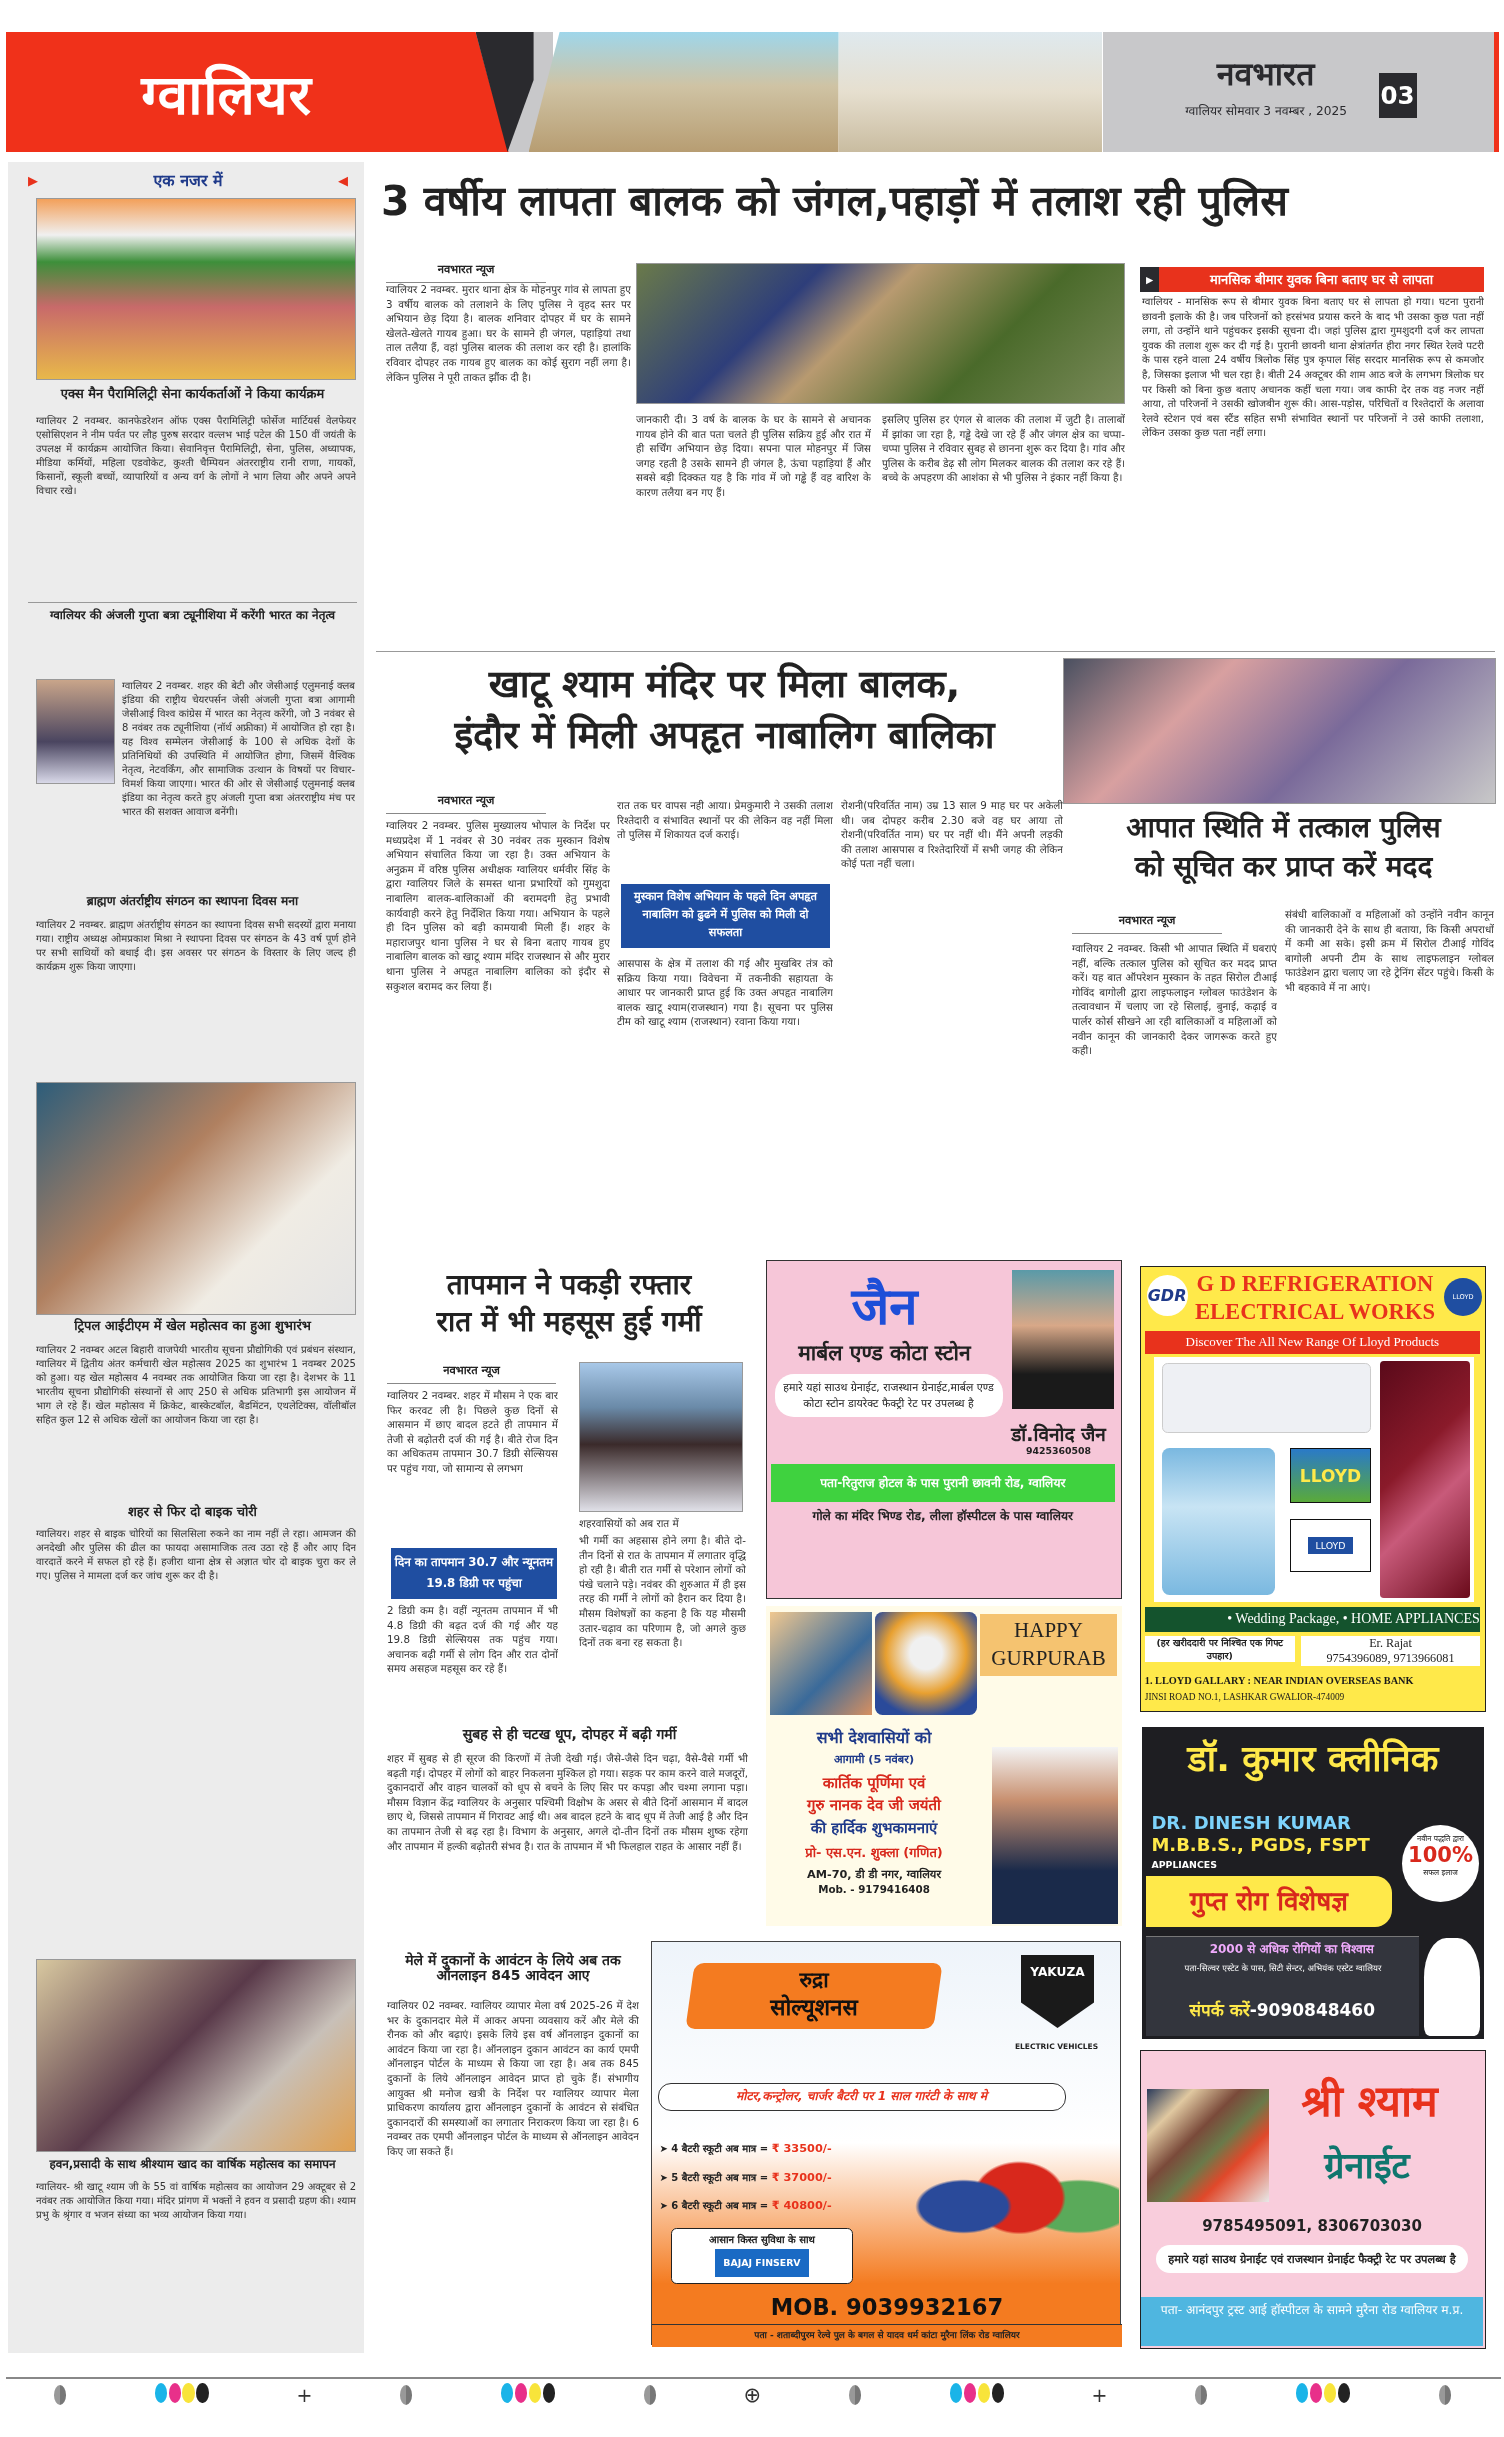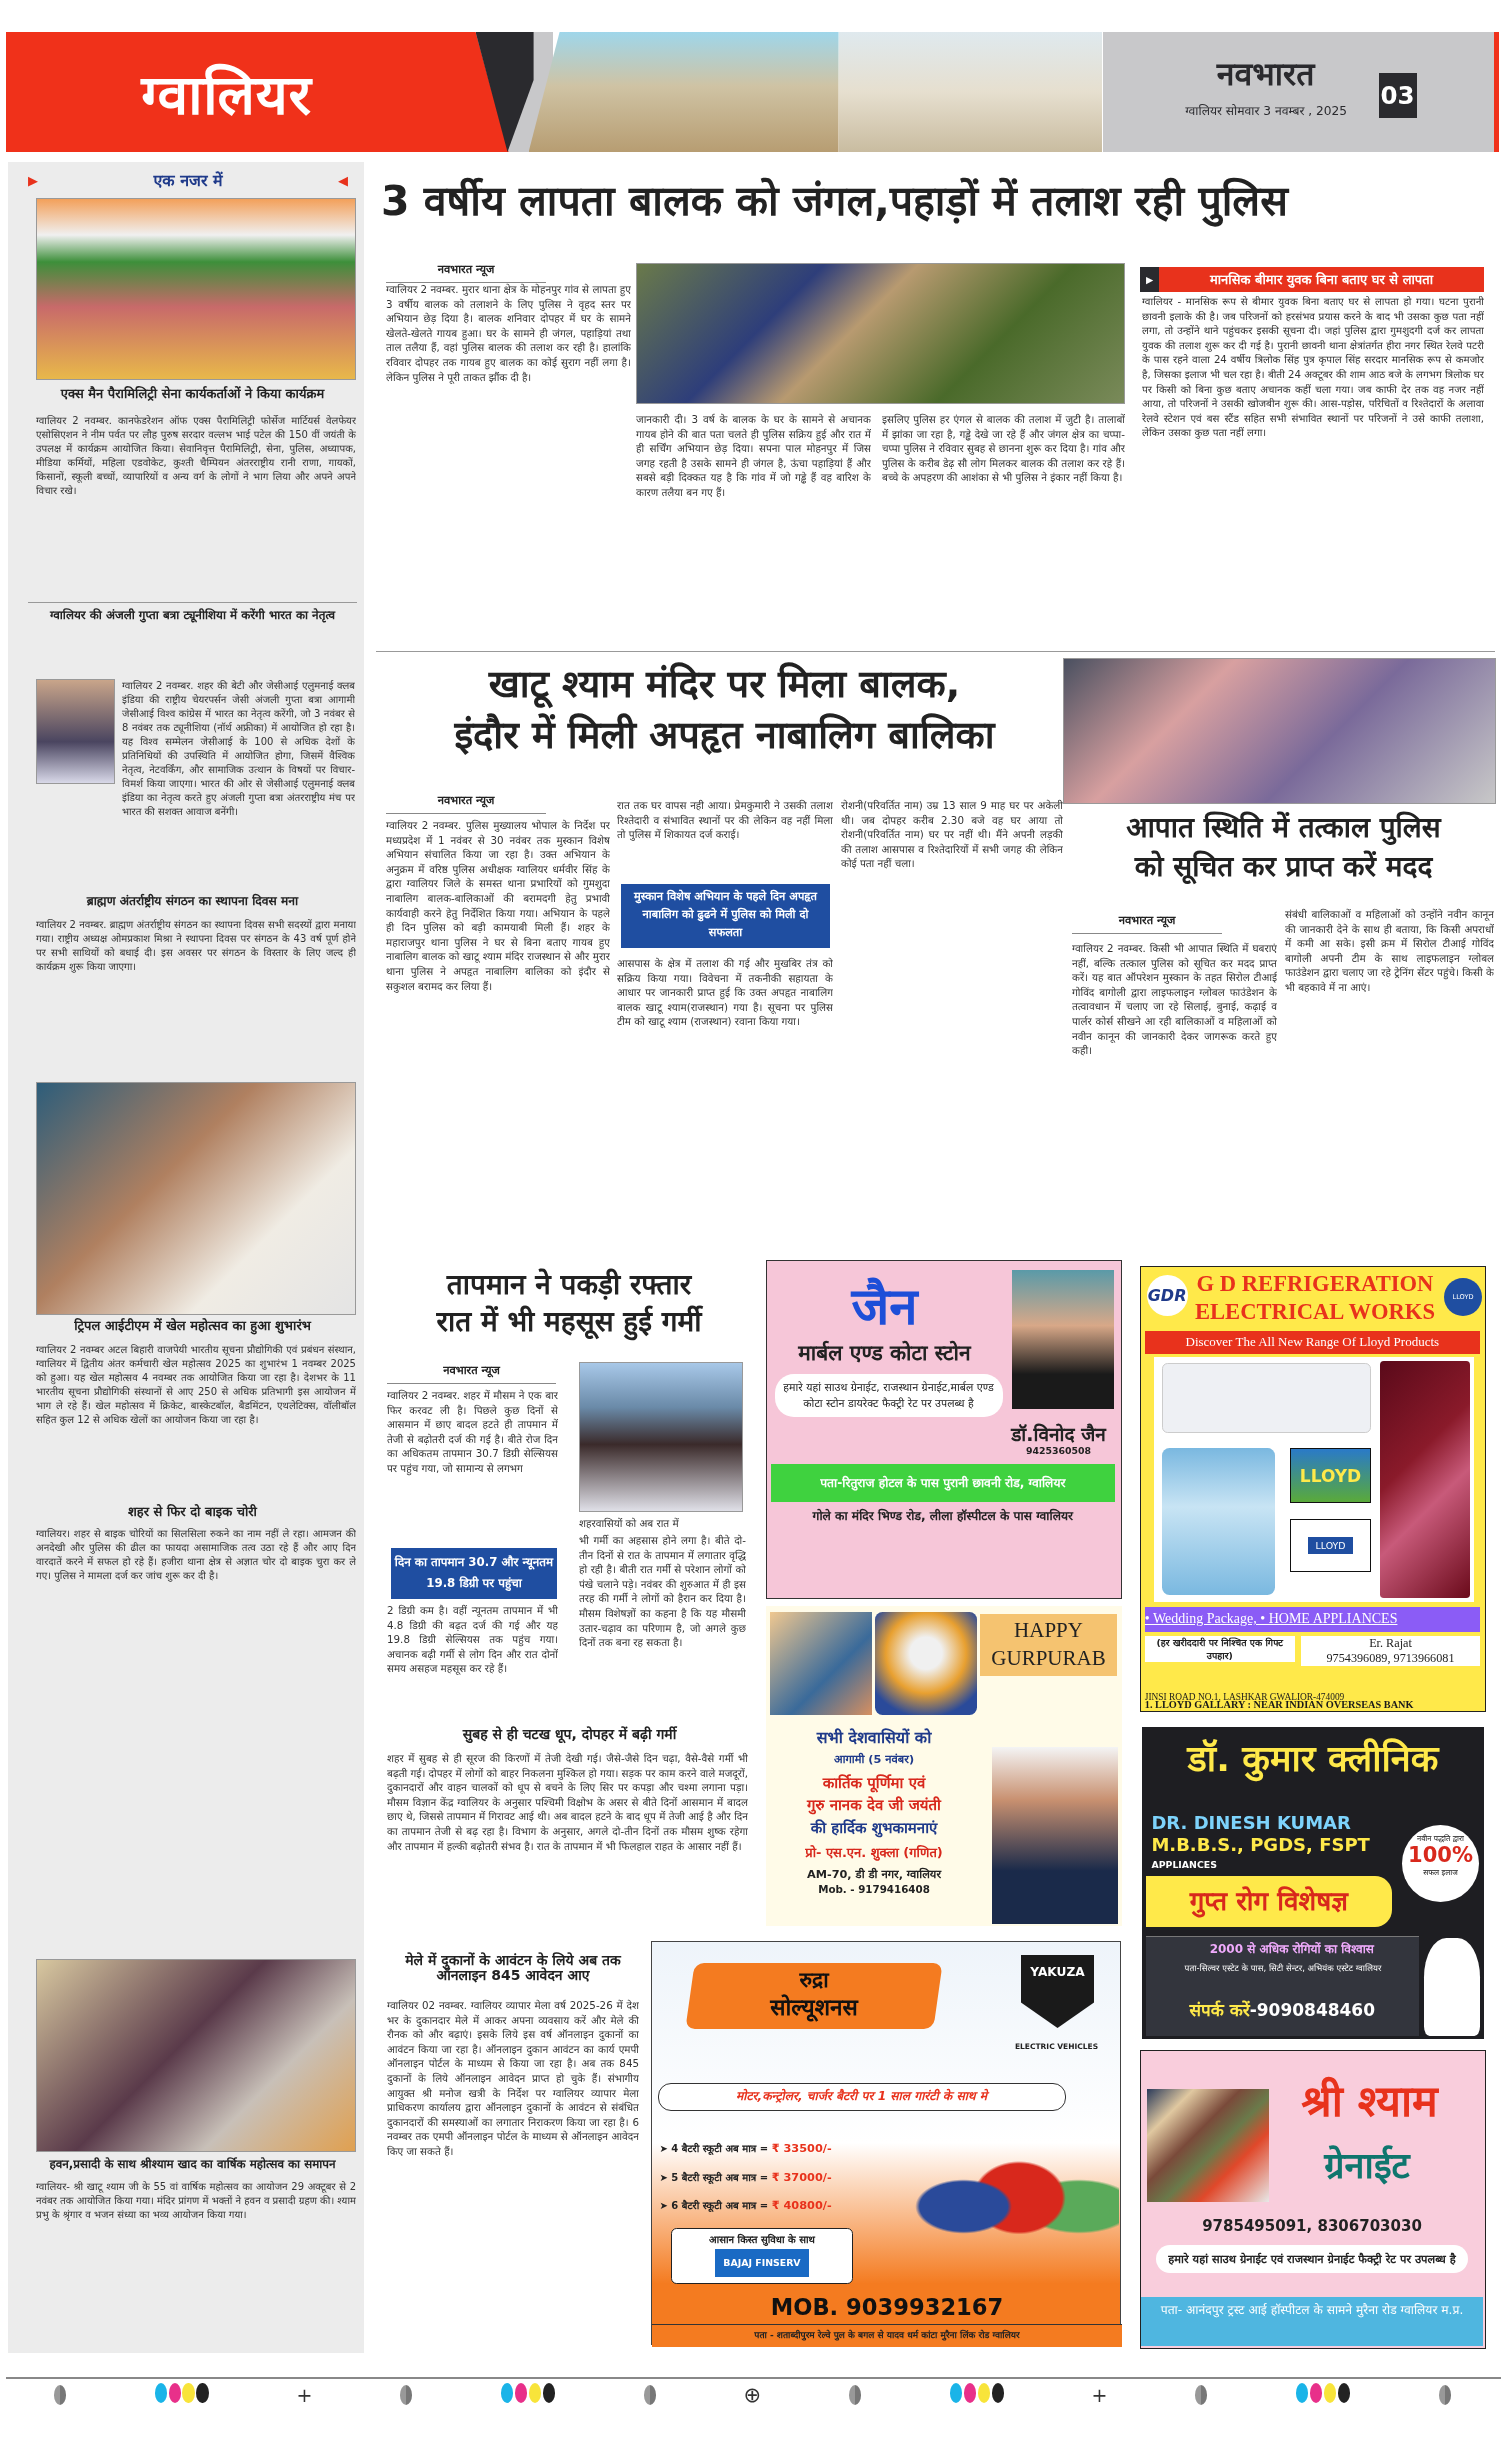--- a/index.html
+++ b/index.html
@@ -188,25 +188,25 @@
   <div class="abs" style="left:303px;top:11.3px;width:38px;height:38px;border-radius:50%;background:#1f4ea1;color:#fff;font-size:6.6px;text-align:center;line-height:38px;">LLOYD</div>
   <div class="abs" style="left:3.8px;top:64px;width:335px;height:22.6px;background:#e8321c;color:#fff;text-align:center;font-family:'Liberation Serif',serif;font-size:13px;line-height:22.6px;">Discover The All New Range Of Lloyd Products</div>
   <div class="abs" style="left:13px;top:90px;width:320px;height:245px;background:#fff;"></div>
   <div class="abs" style="left:21px;top:96px;width:209px;height:70px;background:#eef0f4;border:0.9px solid #ccc;border-radius:5.6px;"></div>
   <div class="abs" style="left:239px;top:94px;width:90px;height:237px;background:linear-gradient(135deg,#5a0a1a,#8a1a2a 40%,#c85a7a 60%,#6a0a1a);border-radius:3.8px;"></div>
   <div class="abs" style="left:21px;top:181px;width:113px;height:147px;background:linear-gradient(180deg,#7ab8e0 0%,#c8e4f4 40%,#7ab8e0 100%);border-radius:7.5px;"></div>
   <div class="abs" style="left:149px;top:181px;width:81px;height:55px;background:linear-gradient(180deg,#2a7ac8,#5aaa3a);color:#ffe94a;font-weight:bold;font-size:17px;text-align:center;line-height:55px;border:1.9px solid #111;">LLOYD</div>
   <div class="abs" style="left:149px;top:252px;width:81px;height:53px;background:#fff;border:1.9px solid #111;display:flex;align-items:center;justify-content:center;">
       <span style="background:#1f4ea1;color:#fff;font-size:9.4px;padding:2.8px 7.5px;">LLOYD</span>
     </div>
-  <div class="abs" style="left:3.8px;top:340px;width:335px;height:24.5px;background:#8b5cf6;color:#fff;text-align:left;font-family:'Liberation Serif',serif;font-size:14px;line-height:24.5px;text-decoration:underline;">• Wedding Package, • HOME APPLIANCES</div>
+  <div class="abs" style="left:3.8px;top:340px;width:335px;height:24.5px;background:#14532d;color:#fff;text-align:right;font-family:'Liberation Serif',serif;font-size:14px;line-height:24.5px;">• Wedding Package, • HOME APPLIANCES</div>
   <div class="abs" style="left:3.8px;top:369px;width:150px;background:#fff;text-align:center;font-size:9.4px;font-weight:bold;">(हर खरीददारी पर निश्चित एक गिफ्ट उपहार)</div>
   <div class="abs" style="left:160px;top:369px;width:179px;background:#fff;text-align:center;font-family:'Liberation Serif',serif;font-size:12.2px;">Er. Rajat</div>
   <div class="abs" style="left:160px;top:384px;width:179px;background:#fff;text-align:center;font-family:'Liberation Serif',serif;font-size:12.2px;">9754396089, 9713966081</div>
-  <div class="abs" style="left:3.8px;top:408px;width:339px;font-family:'Liberation Serif',serif;font-size:10.3px;font-weight:bold;color:#1a1a1a;margin-top:24px;">1. LLOYD GALLARY : NEAR INDIAN OVERSEAS BANK</div>
+  <div class="abs" style="left:3.8px;top:408px;width:339px;font-family:'Liberation Serif',serif;font-size:10.3px;font-weight:bold;color:#1a1a1a;">1. LLOYD GALLARY : NEAR INDIAN OVERSEAS BANK</div>
   <div class="abs" style="left:3.8px;top:425px;width:339px;font-family:'Liberation Serif',serif;font-size:9.4px;color:#1a1a1a;">JINSI ROAD NO.1, LASHKAR GWALIOR-474009</div>
 </div>
 
 <div class="abs" style="left:1142px;top:1727px;width:342px;height:312px;background:#1e1e22;">
   <div class="abs" style="left:0;top:5.6px;width:342px;text-align:center;font-size:36px;font-weight:bold;color:#ffe94a;">डॉ. कुमार क्लीनिक</div>
   <div class="abs" style="left:9.4px;top:85px;width:226px;font-size:18px;font-weight:bold;color:#7dd3fc;">DR. DINESH KUMAR</div>
   <div class="abs" style="left:9.4px;top:107px;width:245px;font-size:18px;font-weight:bold;color:#ffe94a;">M.B.B.S., PGDS, FSPT</div>
   <div class="abs" style="left:9.4px;top:132px;width:188px;font-size:9.4px;font-weight:bold;color:#fff;">APPLIANCES</div>
   <div class="abs" style="left:3.8px;top:149px;width:246px;height:51px;background:#ffe94a;border-radius:0 17px 17px 0;text-align:center;font-size:26px;font-weight:bold;color:#d8281c;line-height:51px;">गुप्त रोग विशेषज्ञ</div>
   <div class="abs" style="left:260px;top:98px;width:77px;height:77px;border-radius:50%;background:#fff;text-align:center;padding-top:7.5px;">

